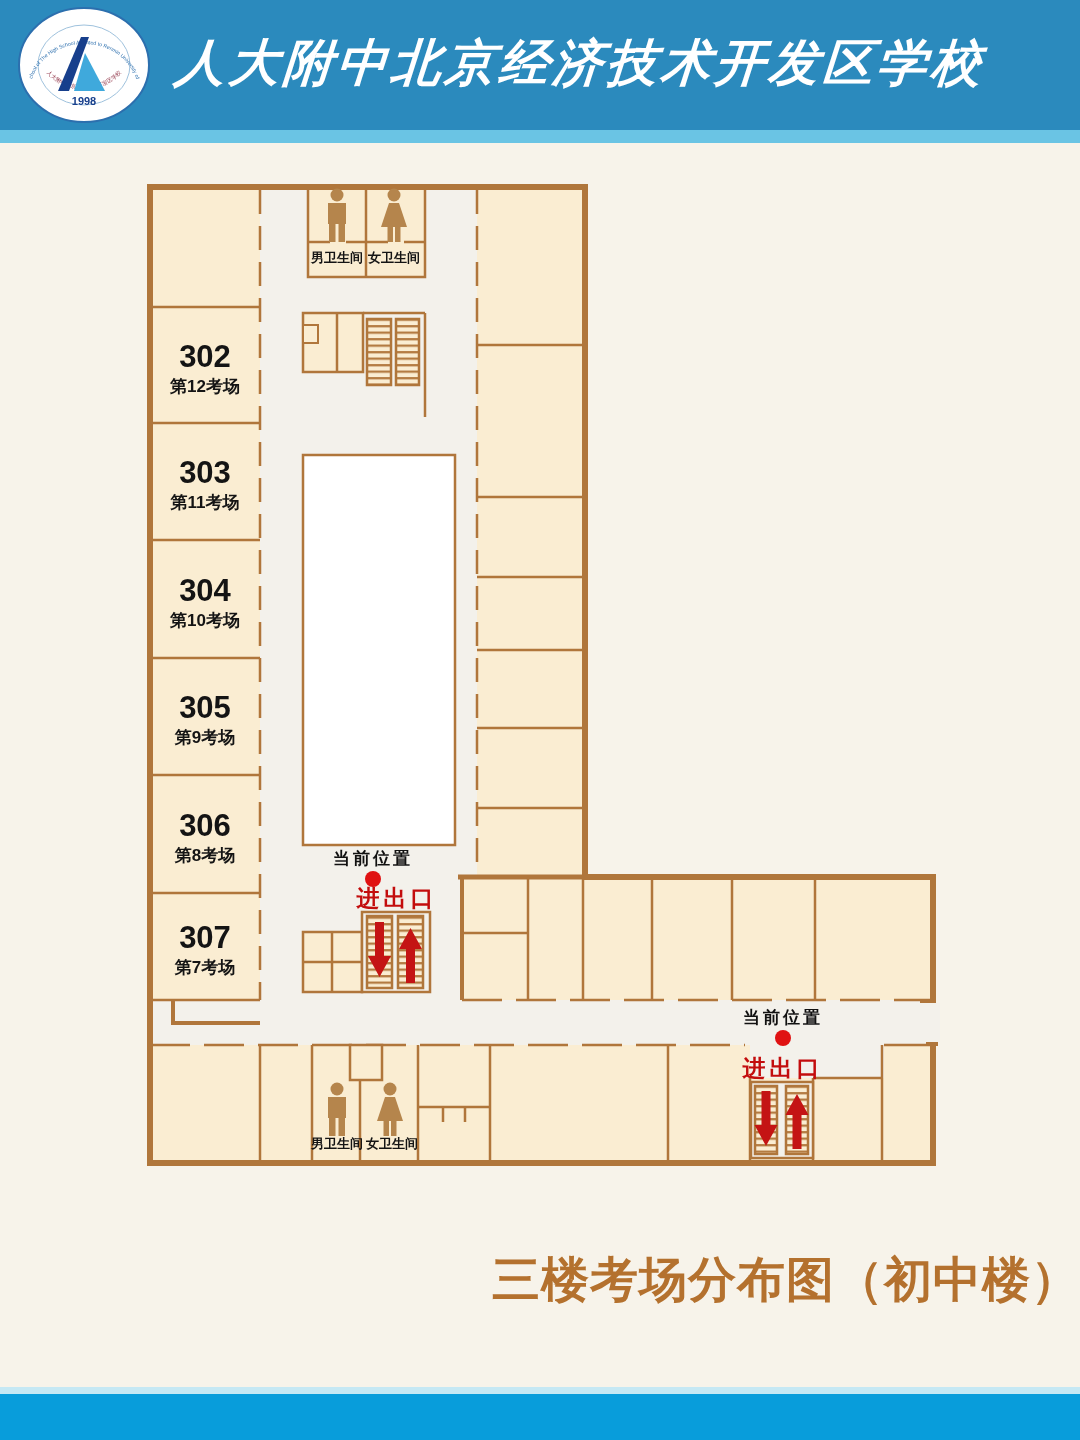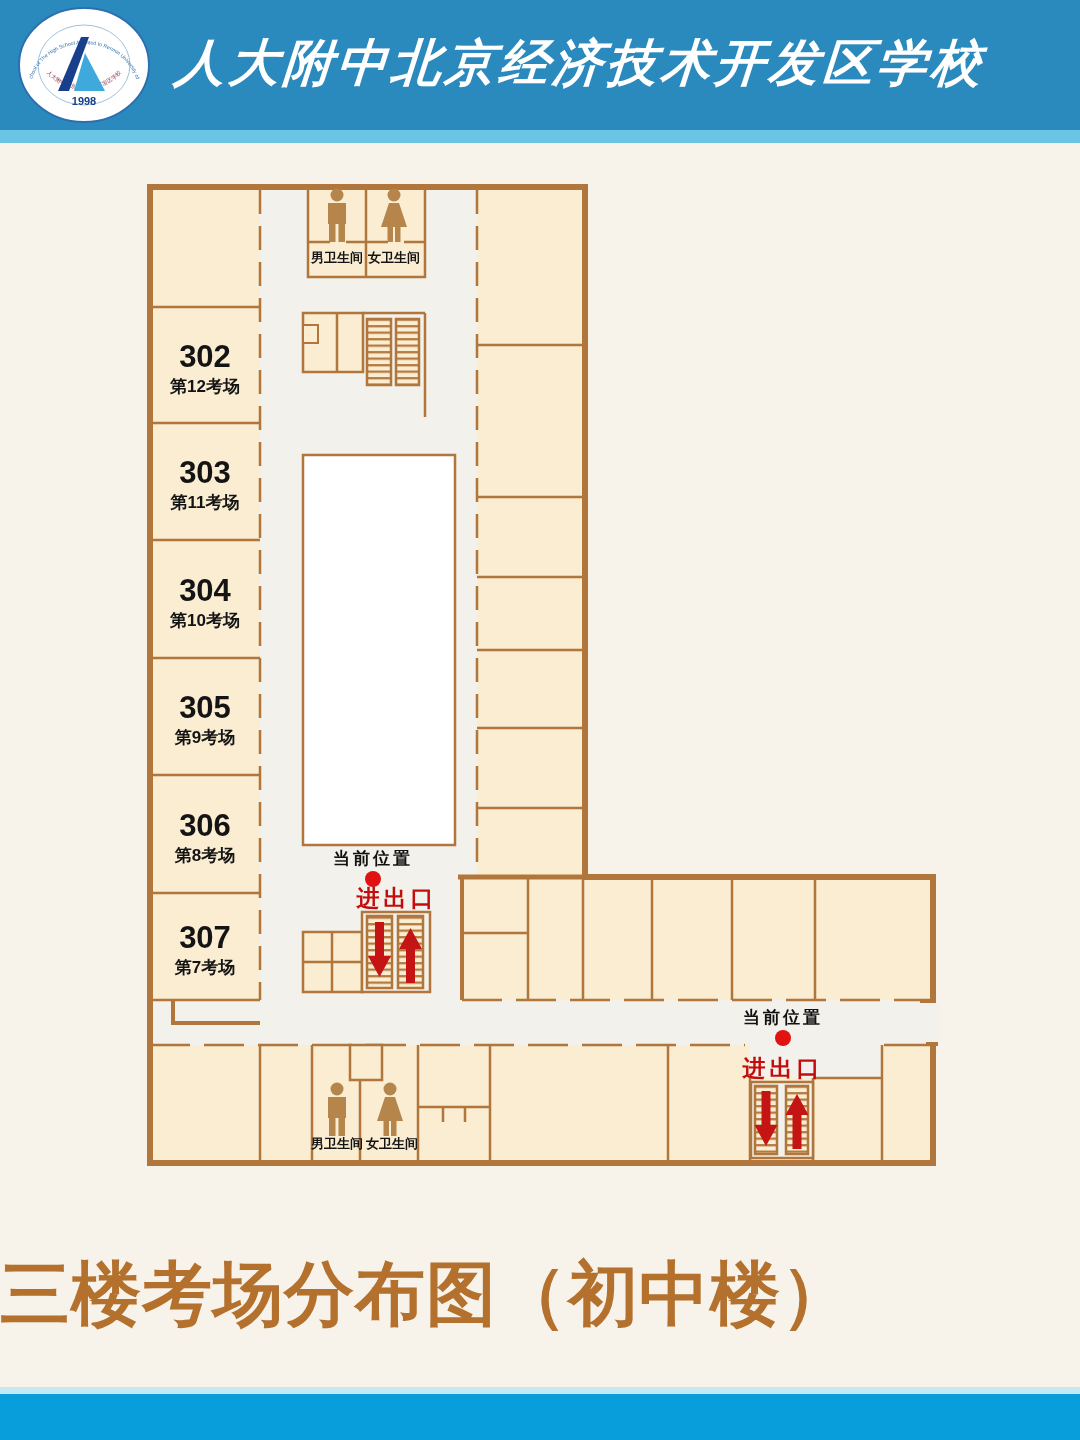--- a/index.html
+++ b/index.html
@@ -32,22 +32,22 @@
   .arrow{fill:#c41414;}
   .dot{fill:#e01212;}
 
   .room-num{font-size:31px;font-weight:bold;fill:#141414;text-anchor:middle;}
   .room-exam{font-size:17px;font-weight:bold;fill:#141414;text-anchor:middle;}
   .wc-label{font-size:13px;font-weight:bold;fill:#141414;text-anchor:middle;}
   .loc-label{font-size:17px;font-weight:bold;fill:#111111;text-anchor:middle;letter-spacing:3px;}
   .exit-label{font-size:23px;font-weight:bold;fill:#c30d0d;text-anchor:middle;letter-spacing:4px;}
 
   
-  .map-title{position:absolute;top:1248px;left:0;width:100%;text-align:left;
-    font-size:70px;font-weight:900;color:#b4712e;letter-spacing:1px;white-space:nowrap;}
+  .map-title{position:absolute;top:1248px;left:0;width:100%;text-align:right;
+    font-size:48px;font-weight:900;color:#b4712e;letter-spacing:1px;white-space:nowrap;}
   .footer-strip{position:absolute;left:0;top:1387px;width:100%;height:7px;background:#c5e8f4;}
   .footer{position:absolute;left:0;top:1394px;width:100%;height:46px;background:#089ddb;}
 </style>
 </head>
 <body>
 
 <div class="page">
 
   <div class="header">
     <div class="header-strip"></div>

